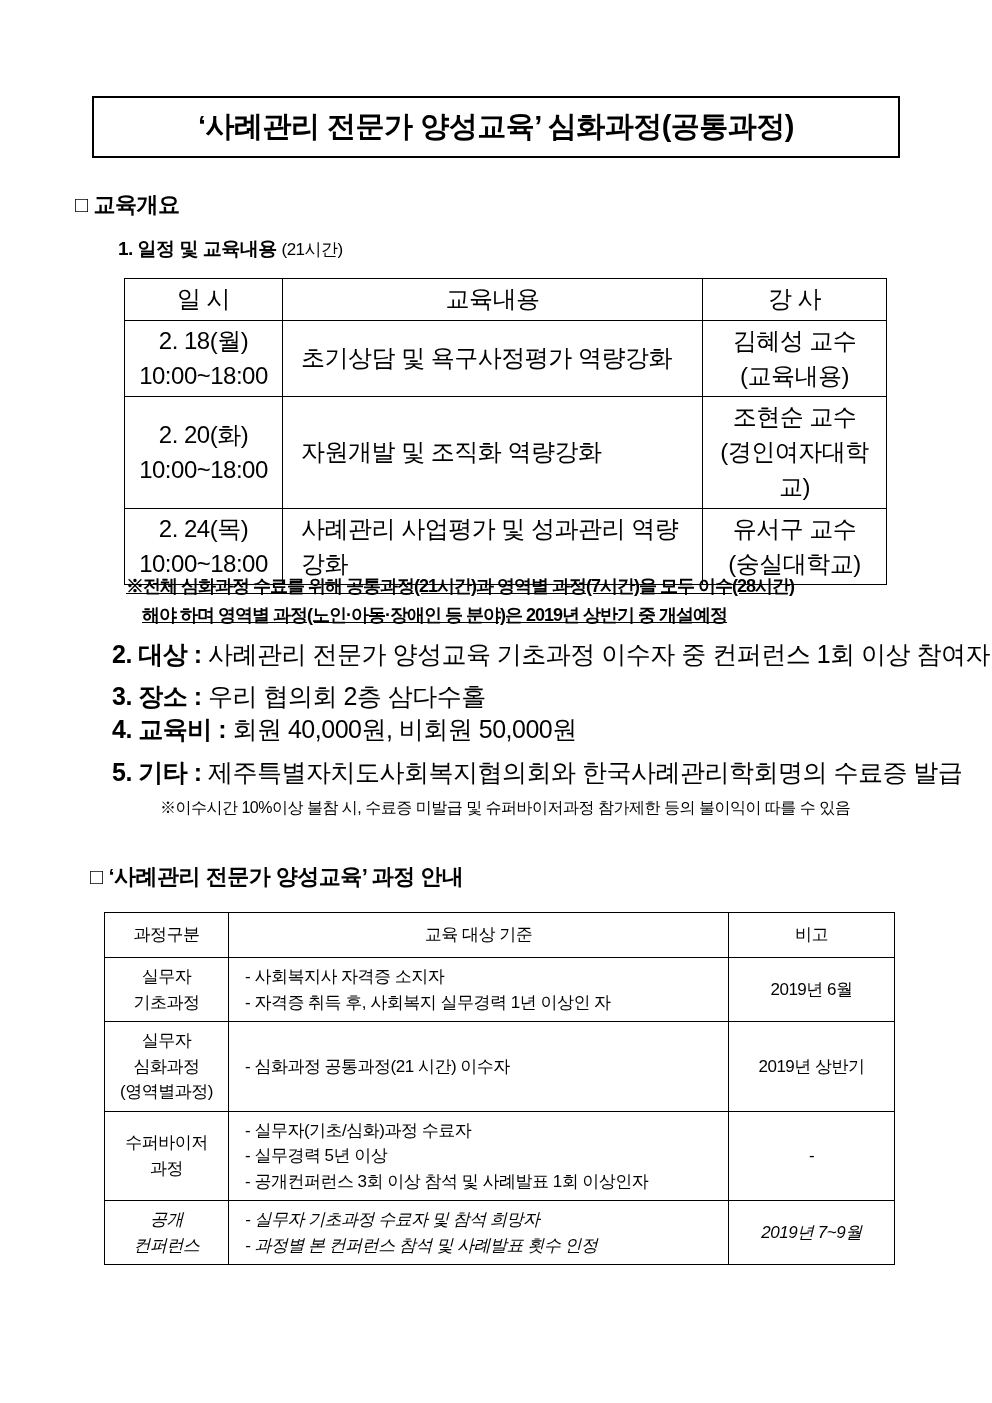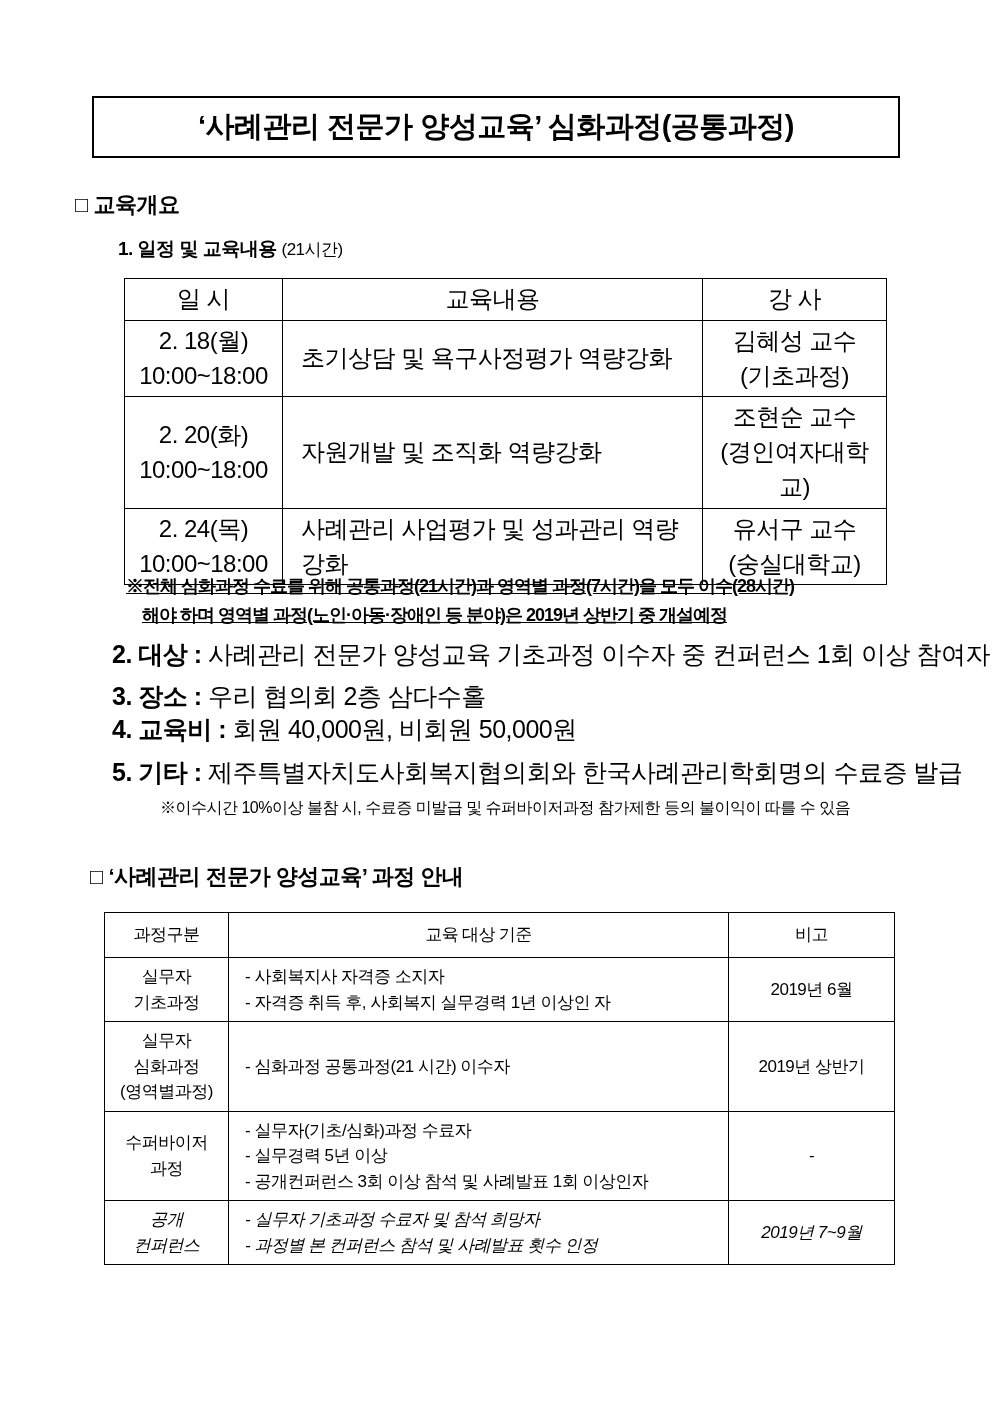--- a/index.html
+++ b/index.html
@@ -140,21 +140,21 @@
   }
   table.t2 th, table.t2 td {
     border: 1.5px solid #000;
     font-size: 17px;
     letter-spacing: -0.5px;
     padding: 6px 6px;
     line-height: 1.5;
     vertical-align: middle;
     text-align: center;
   }
-  table.t2 th { font-weight: normal; height: 32px; font-family: Liberation Serif, serif; }
+  table.t2 th { font-weight: normal; height: 32px; }
   table.t2 td.crit {
     text-align: left;
     padding-left: 16px;
     white-space: pre-line;
   }
   .k-div { width: 124px; }
   .k-crit { width: 500px; }
   .k-note { width: 166px; }
   .r1 { height: 62px; }
   .r2 { height: 70px; }
@@ -192,21 +192,21 @@
     </thead>
     <tbody>
       <tr>
         <td>
           <div>2. 18(월)</div>
           <div>10:00~18:00</div>
         </td>
         <td class="content">초기상담 및 욕구사정평가 역량강화</td>
         <td>
           <div>김혜성 교수</div>
-          <div>(기초과정)</div>
+          <div>(교육내용)</div>
         </td>
       </tr>
       <tr>
         <td>
           <div>2. 20(화)</div>
           <div>10:00~18:00</div>
         </td>
         <td class="content">자원개발 및 조직화 역량강화</td>
         <td>
           <div>조현순 교수</div>

